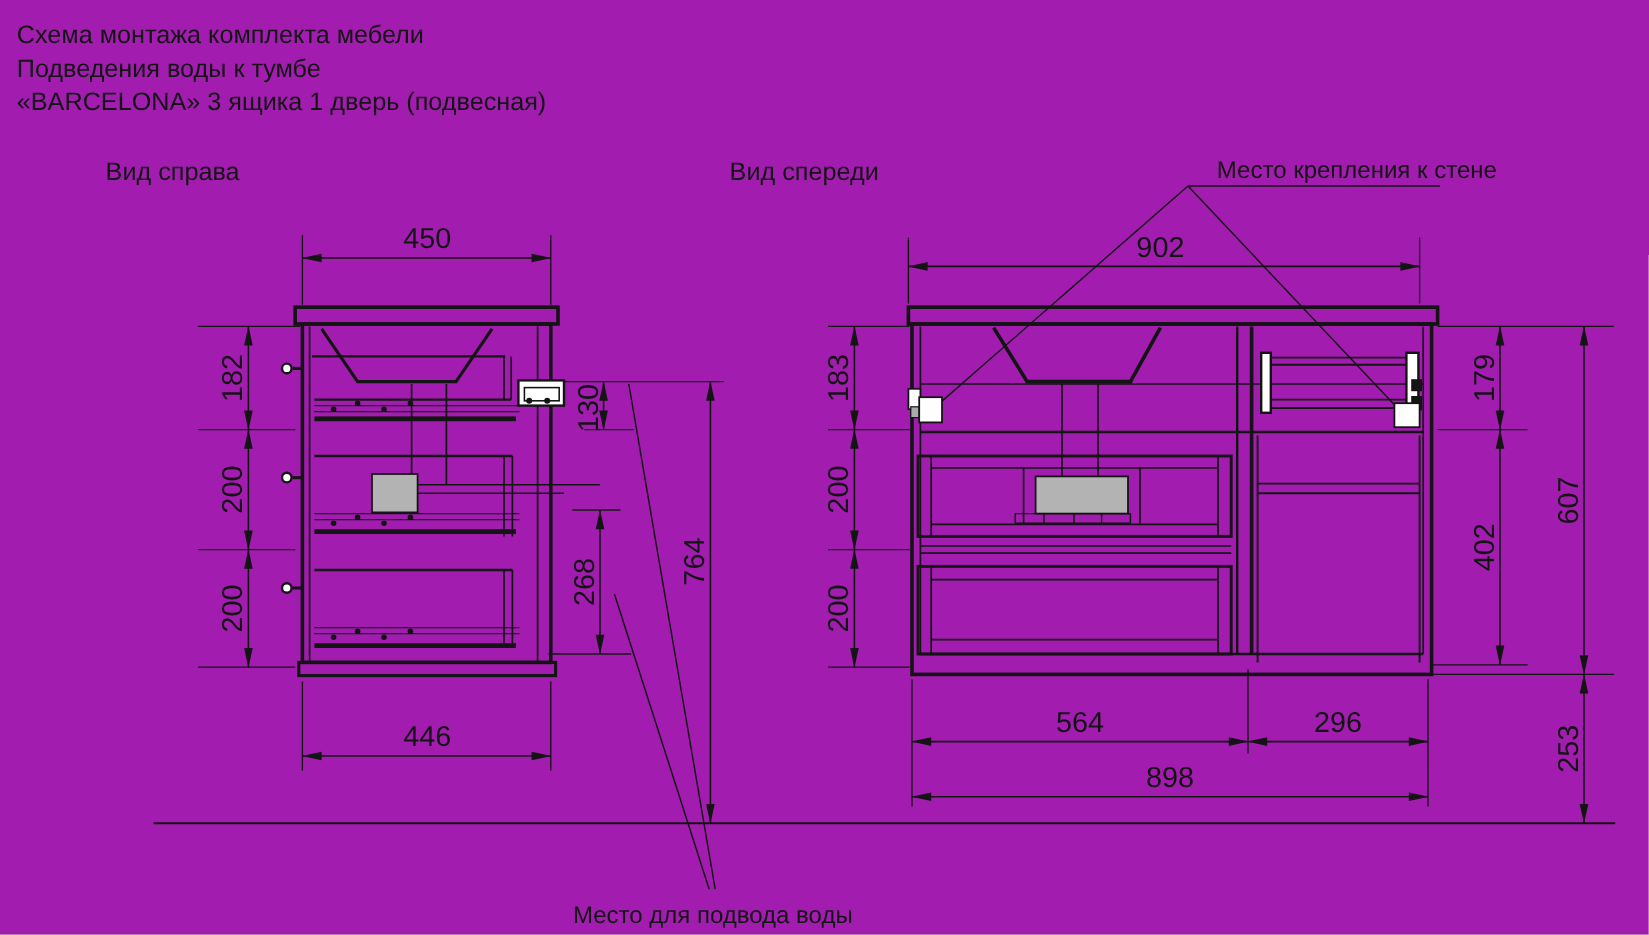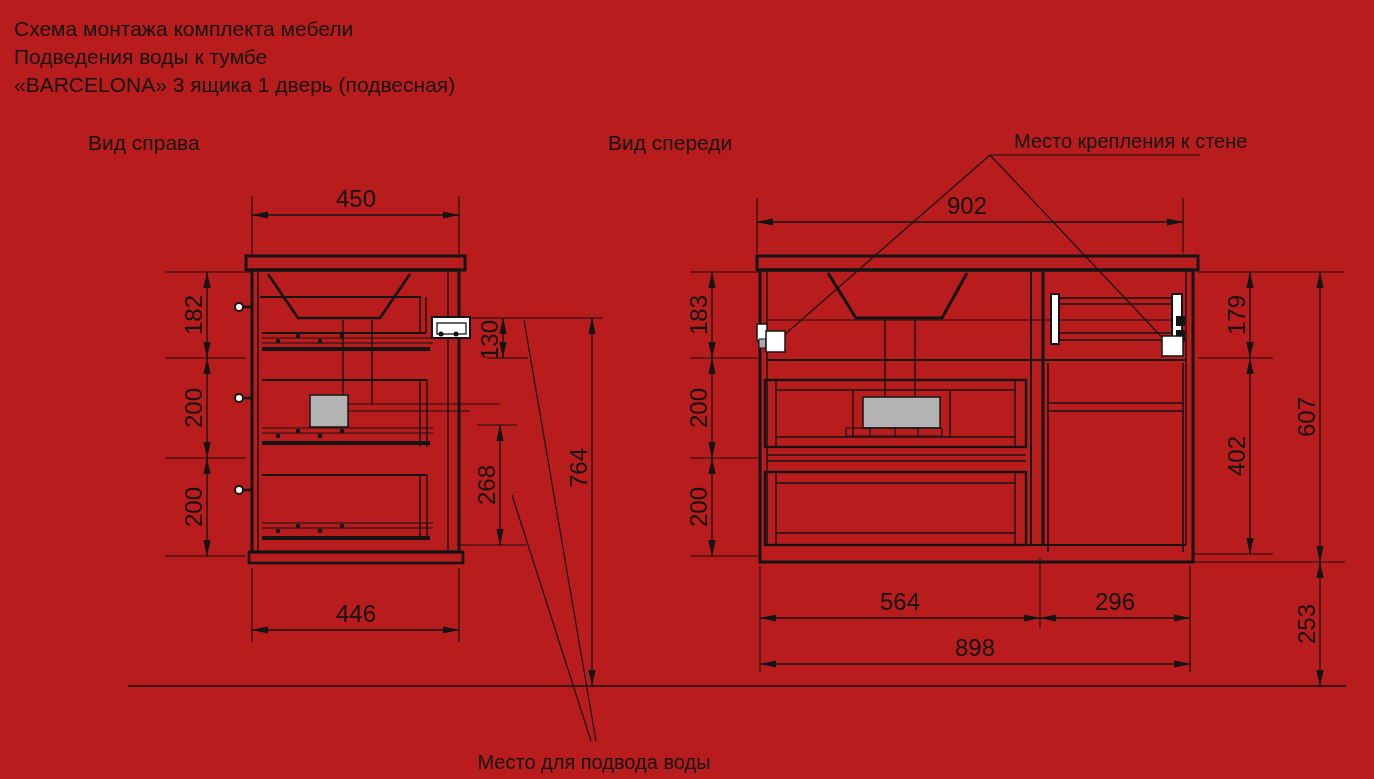--- a/index.html
+++ b/index.html
@@ -1,16 +1,16 @@
 <!DOCTYPE html>
 <html><head>
 <meta charset="utf-8">
 <style>
   html,body{margin:0;padding:0;background:#ffffff;}
-  .stage{position:relative;width:1374px;height:779px;background:#b91c1c;overflow:hidden;text-align:right;}
+  .stage{position:relative;width:1374px;height:779px;background:#a21caf;overflow:hidden;text-align:right;}
   svg{display:block;}
   .ln{stroke:#141414;fill:none;}
   .w3{stroke-width:3;}
   .w26{stroke-width:2.6;}
   .w2{stroke-width:2;}
   .w16{stroke-width:1.6;}
   .w14{stroke-width:1.4;}
   .w12{stroke-width:1.2;}
   .dim{stroke:#141414;stroke-width:1.3;fill:none;}
   .ext{stroke:#141414;stroke-width:1.1;fill:none;}

